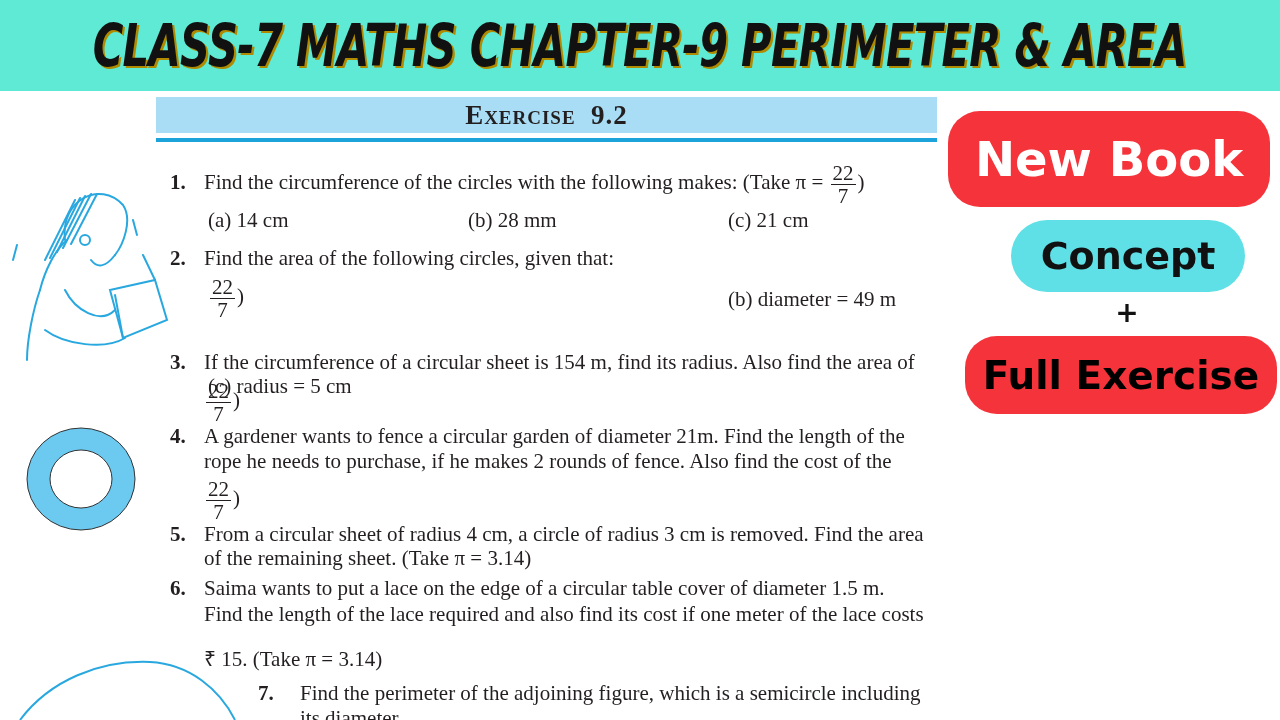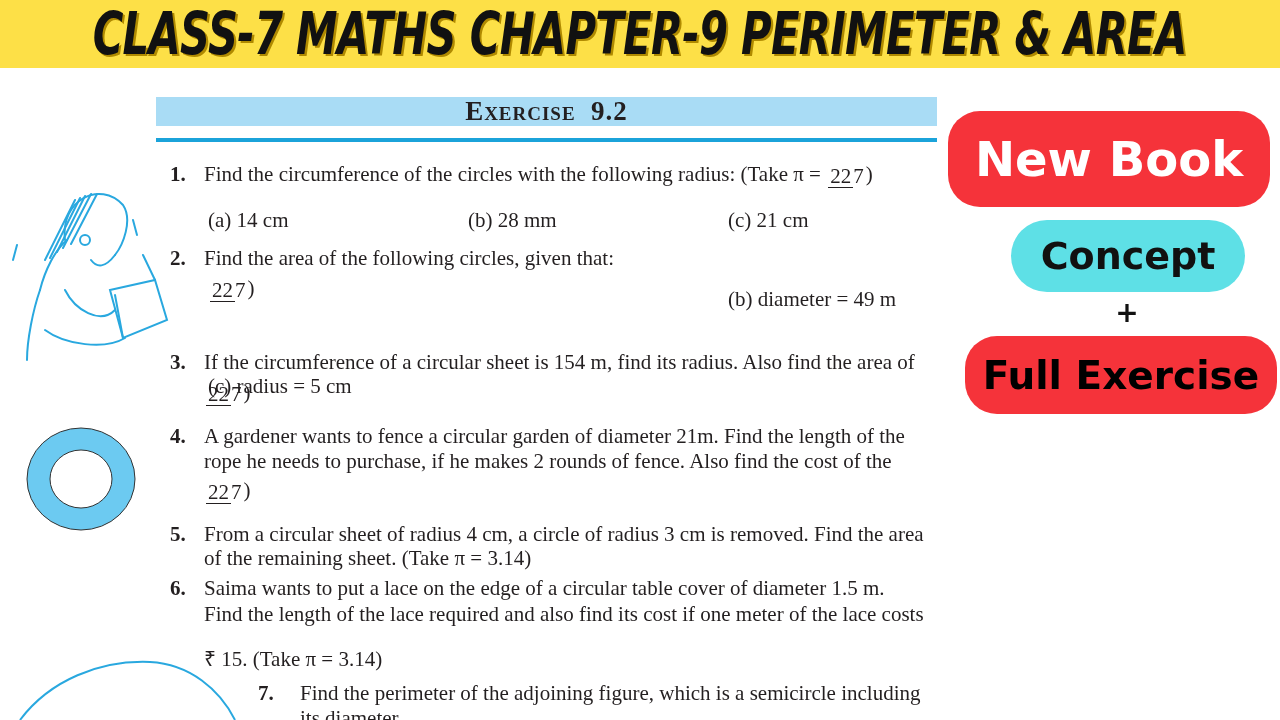--- a/index.html
+++ b/index.html
@@ -1,24 +1,24 @@
 <!DOCTYPE html>
 <html><head>
 <meta charset="utf-8">
 <style>
   html,body{margin:0;padding:0;}
   body{width:1280px;height:720px;overflow:hidden;background:#ffffff;position:relative;font-family:"Liberation Serif",serif;color:#231f20;}
-  .banner{position:absolute;left:0;top:0;width:1280px;height:68px;background:#fde047;display:flex;align-items:center;justify-content:center;}
+  .banner{position:absolute;left:0;top:0;width:1280px;height:91px;background:#5eead4;display:flex;align-items:center;justify-content:center;}
   .banner-title{font-family:"DejaVu Sans",sans-serif;font-weight:bold;font-size:58px;letter-spacing:-1px;color:#111;transform:scaleX(0.72);transform-origin:center;white-space:nowrap;text-shadow:3px 2px 0 #b08a00;font-style:italic;}
-  .ex-head{position:absolute;left:156px;top:97px;width:781px;height:29px;background:#a9dcf5;display:flex;align-items:center;justify-content:center;}
+  .ex-head{position:absolute;left:156px;top:97px;width:781px;height:36px;background:#a9dcf5;display:flex;align-items:center;justify-content:center;}
   .ex-rule{position:absolute;left:156px;top:138px;width:781px;height:4px;background:#1ba3da;}
   .ex-title{font-family:"Liberation Serif",serif;font-weight:bold;font-size:27px;color:#231f20;letter-spacing:1px;}
   .q{position:absolute;font-size:21px;line-height:24px;white-space:nowrap;transform-origin:left top;}
   .q .num{font-weight:bold;display:inline-block;width:34px;}
-  .frac{display:inline-flex;align-items:center;vertical-align:middle;margin:0 2px;line-height:22px;font-size:21px;}
+  .frac{display:inline-flex;flex-direction:column;align-items:center;vertical-align:middle;margin:0 2px;line-height:22px;font-size:21px;}
   .frac .top{border-bottom:1px solid #231f20;padding:0 2px;}
   .side-btn{position:absolute;display:flex;align-items:center;justify-content:center;font-family:"DejaVu Sans",sans-serif;font-weight:bold;border-radius:32px;}
   .nb{left:948px;top:111px;width:322px;height:96px;background:#f5333a;color:#fff;font-size:48px;}
   .cc{left:1011px;top:220px;width:234px;height:72px;background:#5ee0e6;color:#111;font-size:38px;border-radius:36px;}
   .plus{position:absolute;left:1112px;top:296px;width:30px;text-align:center;font-family:"DejaVu Sans",sans-serif;font-weight:bold;font-size:28px;color:#111;}
   .fe{left:965px;top:336px;width:312px;height:78px;background:#f5333a;color:#000000;font-size:39px;}
 </style>
 </head>
 <body>
 
@@ -51,21 +51,21 @@
 </svg>
 
 <div class="ex-head">
   <span class="ex-title">
     <span style="font-variant:small-caps;">Exercise</span>&nbsp;&nbsp;<span>9.2</span>
   </span>
 </div>
 <div class="ex-rule"></div>
 
 <div class="q" style="left:170px;top:162px;">
-  <span class="num">1.</span><span>Find the circumference of the circles with the following radius: (Take π =</span>
+  <span class="num">1.</span><span>Find the circumference of the circles with the following makes: (Take π =</span>
   <span class="frac">
       <span class="top">22</span>
       <span>7</span>
     </span><span>)</span>
 </div>
 <div class="q" style="left:208px;top:208px;">(a)  14 cm</div>
 <div class="q" style="left:468px;top:208px;">(b)  28 mm</div>
 <div class="q" style="left:728px;top:208px;">(c)  21 cm</div>
 
 <div class="q" style="left:170px;top:246px;">

